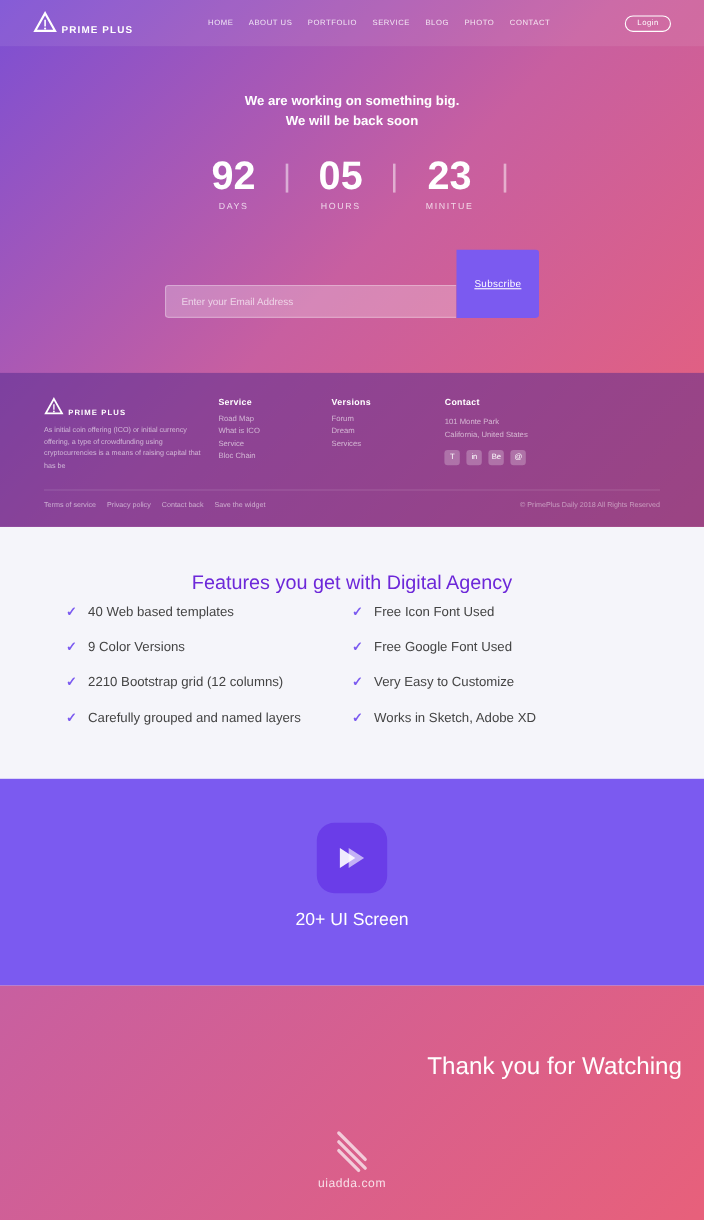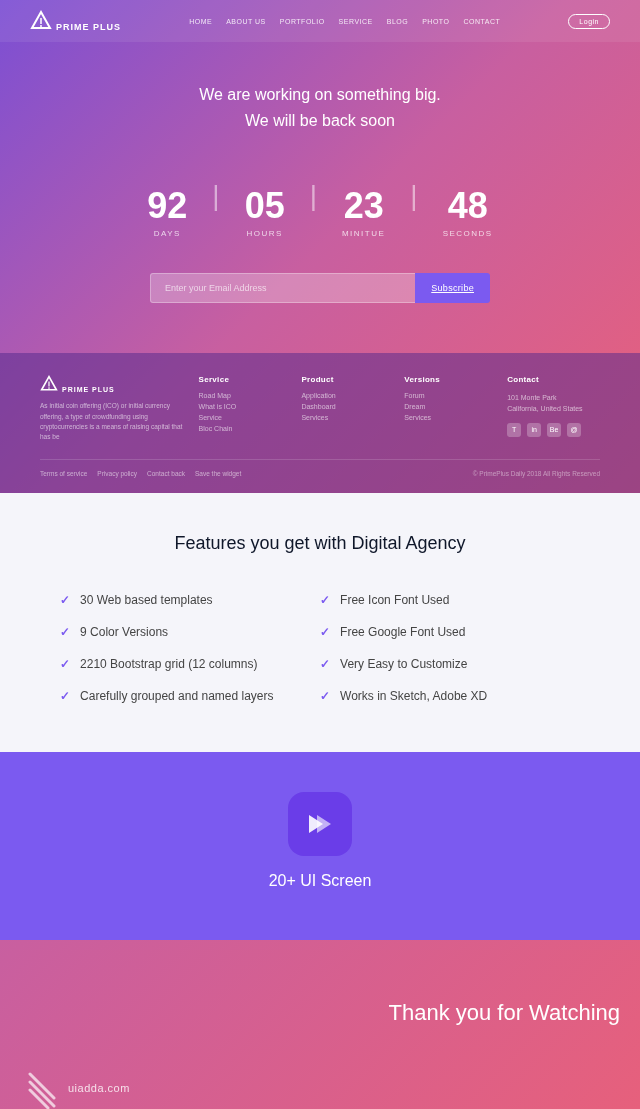--- a/index.html
+++ b/index.html
@@ -55,36 +55,35 @@
       letter-spacing: 0.5px;
     }
 
     
     .countdown-area {
       text-align: center;
       padding: 40px 30px 50px;
     }
     .countdown-title {
       color: white;
-      font-size: 16px;
-      font-weight: 400;
+      font-size: 12px;
+      font-weight: 700;
       line-height: 1.6;
-      margin-bottom: 35px;
+      margin-bottom: 22px;
     }
     .countdown-timer {
       display: flex;
       justify-content: center;
       align-items: center;
       gap: 0;
       margin-bottom: 35px;
     }
     .timer-block {
       text-align: center;
       padding: 0 20px;
-      margin-top: 20px;
     }
     .timer-number {
       color: white;
       font-size: 36px;
       font-weight: 600;
       line-height: 1;
       display: block;
     }
     .timer-label {
       color: rgba(255,255,255,0.75);
@@ -111,20 +110,21 @@
     .subscribe-input {
       flex: 1;
       padding: 9px 14px;
       font-size: 9px;
       background: rgba(255,255,255,0.25);
       border: 1px solid rgba(255,255,255,0.3);
       border-right: none;
       color: white;
       border-radius: 3px 0 0 3px;
       outline: none;
+      margin-top: 32px;
     }
     .subscribe-input::placeholder { color: rgba(255,255,255,0.65); font-size: 9px; }
     .subscribe-btn {
       background: #7b5af0;
       color: white;
       border: none;
       padding: 9px 16px;
       font-size: 9px;
       cursor: pointer;
       border-radius: 0 3px 3px 0;
@@ -208,22 +208,21 @@
 
     
     .features-section {
       background: #f5f5fa;
       padding: 40px 60px;
       text-align: center;
     }
     .features-title {
       font-size: 18px;
       font-weight: 500;
-      color: #0f172a;
-      margin-bottom: 30px;
+      color: #6d28d9;
     }
     .features-grid {
       display: grid;
       grid-template-columns: 1fr 1fr;
       gap: 0;
       text-align: left;
     }
     .feature-item {
       display: flex;
       align-items: center;
@@ -269,21 +268,21 @@
     }
     .thankyou-text {
       color: white;
       font-size: 22px;
       font-weight: 400;
       margin-bottom: 40px;
       text-align: right;
     }
     .uiadda-logo {
       display: flex;
-      flex-direction: row;
+      flex-direction: column;
       align-items: center;
       gap: 4px;
     }
     .uiadda-icon {
       width: 44px;
       height: 44px;
       opacity: 0.85;
     }
     .uiadda-text {
       color: rgba(255,255,255,0.8);
@@ -338,24 +337,20 @@
       <div class="timer-block">
         <span class="timer-number">05</span>
         <span class="timer-label">HOURS</span>
       </div>
       <span class="timer-divider">|</span>
       <div class="timer-block">
         <span class="timer-number">23</span>
         <span class="timer-label">MINITUE</span>
       </div>
       <span class="timer-divider">|</span>
-      <div class="timer-block">
-        <span class="timer-number">48</span>
-        <span class="timer-label">SECONDS</span>
-      </div>
     </div>
 
     <div class="subscribe-form">
       <input class="subscribe-input" type="email" placeholder="Enter your Email Address" style="">
       <button class="subscribe-btn">Subscribe</button>
     </div>
   </div>
 
   <div class="hero-footer">
     <div class="hero-footer-grid">
@@ -373,26 +368,20 @@
       </div>
 
       <div class="footer-col">
         <div class="footer-col-title">Service</div>
         <span class="footer-col-link">Road Map</span>
         <span class="footer-col-link">What is ICO</span>
         <span class="footer-col-link">Service</span>
         <span class="footer-col-link">Bloc Chain</span>
       </div>
 
-      <div class="footer-col">
-        <div class="footer-col-title">Product</div>
-        <span class="footer-col-link">Application</span>
-        <span class="footer-col-link">Dashboard</span>
-        <span class="footer-col-link">Services</span>
-      </div>
 
       <div class="footer-col">
         <div class="footer-col-title">Versions</div>
         <span class="footer-col-link">Forum</span>
         <span class="footer-col-link">Dream</span>
         <span class="footer-col-link">Services</span>
       </div>
 
       <div class="footer-col">
         <div class="footer-col-title">Contact</div>
@@ -420,21 +409,21 @@
     </div>
   </div>
 </div>
 
 <div class="features-section">
   <h2 class="features-title">Features you get with Digital Agency</h2>
   <div class="features-grid">
     <div>
       <div class="feature-item">
         <span class="feature-check">✓</span>
-        <span>30 Web based templates</span>
+        <span>40 Web based templates</span>
       </div>
       <div class="feature-item">
         <span class="feature-check">✓</span>
         <span>9 Color Versions</span>
       </div>
       <div class="feature-item">
         <span class="feature-check">✓</span>
         <span>2210 Bootstrap grid (12 columns)</span>
       </div>
       <div class="feature-item">

